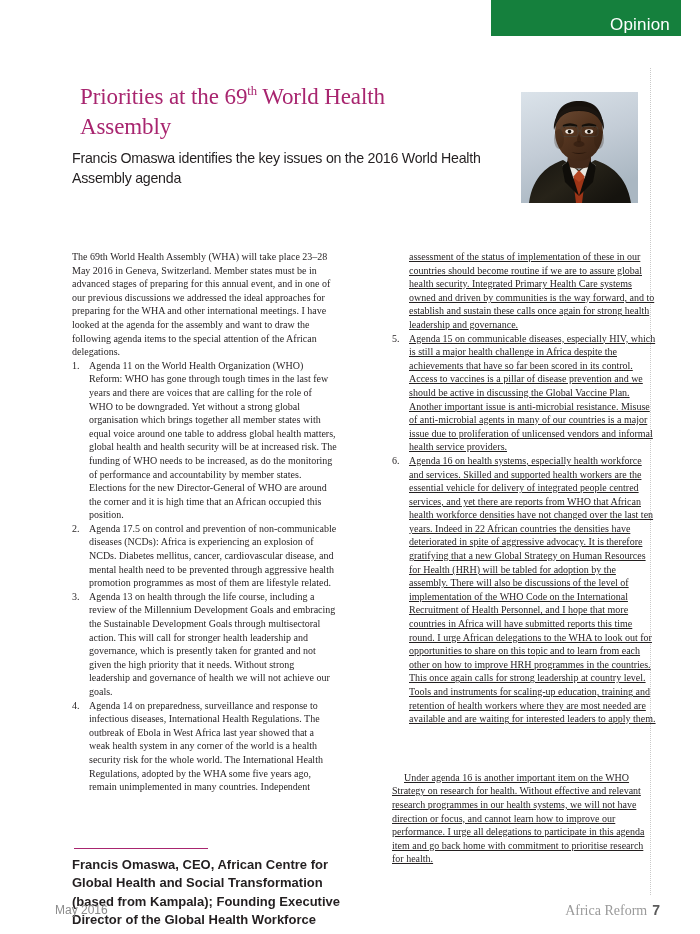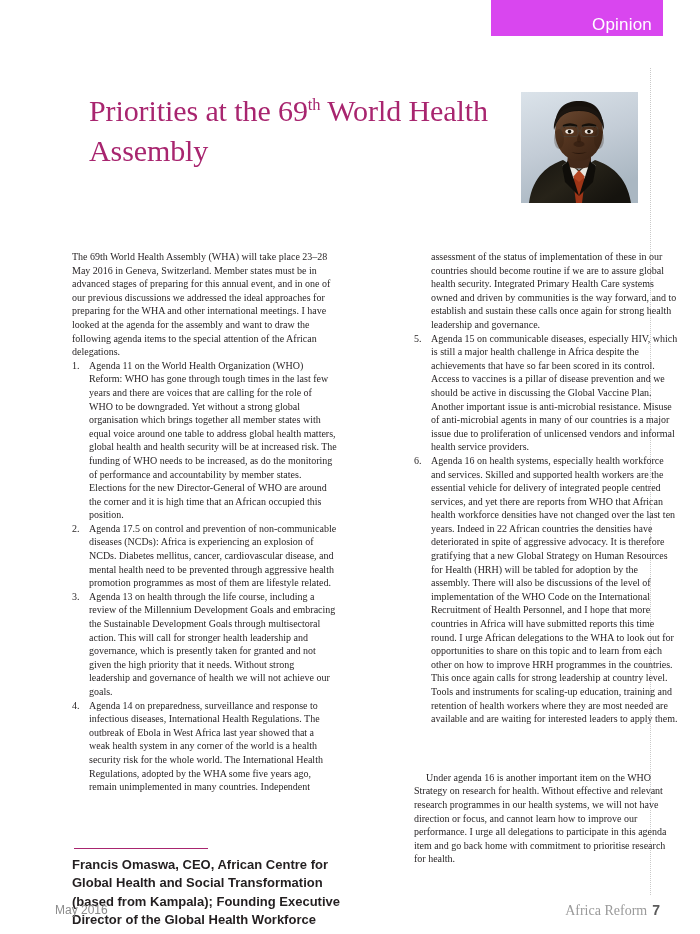--- a/index.html
+++ b/index.html
@@ -17,23 +17,23 @@
     height: 934px;
     background: #ffffff;
     overflow: hidden;
   }
 
   
   .opinion-band {
     position: absolute;
     left: 491px;
     top: 0;
-    width: 172px;
+    width: 190px;
     height: 36px;
-    background: #d946ef;
+    background: #15803d;
   }
   .opinion-band .opinion-label {
     position: absolute;
     right: 11px;
     bottom: 3px;
     color: #ffffff;
     font-size: 17px;
     font-weight: 400;
     letter-spacing: 0.2px;
     line-height: 1;
@@ -49,23 +49,23 @@
     height: 827px;
     border-left: 1px dotted #c9c9c9;
   }
 
   
   .article-title {
     position: absolute;
     left: 72px;
     top: 74px;
     width: 400px;
-    margin: 17px;
+    margin: 8px;
     color: #a8256f;
-    font-size: 30px;
+    font-size: 23px;
     font-weight: 400;
     line-height: 1.32;
     letter-spacing: -0.1px;
     font-family: "Liberation Serif", serif;
   }
   .article-title sup {
     font-size: 0.55em;
     vertical-align: super;
     line-height: 0;
   }
@@ -102,21 +102,21 @@
     position: absolute;
     top: 250px;
     width: 265px;
     color: #231f20;
     font-size: 10px;
     line-height: 1.36;
     text-align: left;
     font-family: "Liberation Serif", serif;
   }
   .col-left  { left: 72px; }
-  .col-right { left: 414px; }
+  .col-right { left: 392px; text-decoration: underline; }
 
   .body-col p {
     margin: 0;
   }
   .body-col p.indent {
     text-indent: 12px;
     margin-top: 45px;
   }
 
   
@@ -195,20 +195,21 @@
 <div class="page">
 
   <div class="opinion-band">
     <span class="opinion-label">Opinion</span>
   </div>
 
   <div class="trim-rule"></div>
 
   <h1 class="article-title"><span>Priorities at the 69</span><sup>th</sup><span> World Health Assembly</span></h1>
 
+  <p class="article-deck">Francis Omaswa identifies the key issues on the 2016 World Health Assembly agenda</p>
 
   <div class="author-photo">
     <svg width="117" height="111" viewBox="0 0 117 111">
       <defs>
         <linearGradient id="bgGrad" x1="0" y1="0" x2="0.35" y2="1">
           <stop offset="0%" stop-color="#dbe3ea"></stop>
           <stop offset="55%" stop-color="#c3ccd6"></stop>
           <stop offset="100%" stop-color="#aab7c2"></stop>
         </linearGradient>
         <linearGradient id="suitGrad" x1="0" y1="0" x2="1" y2="0.6">

